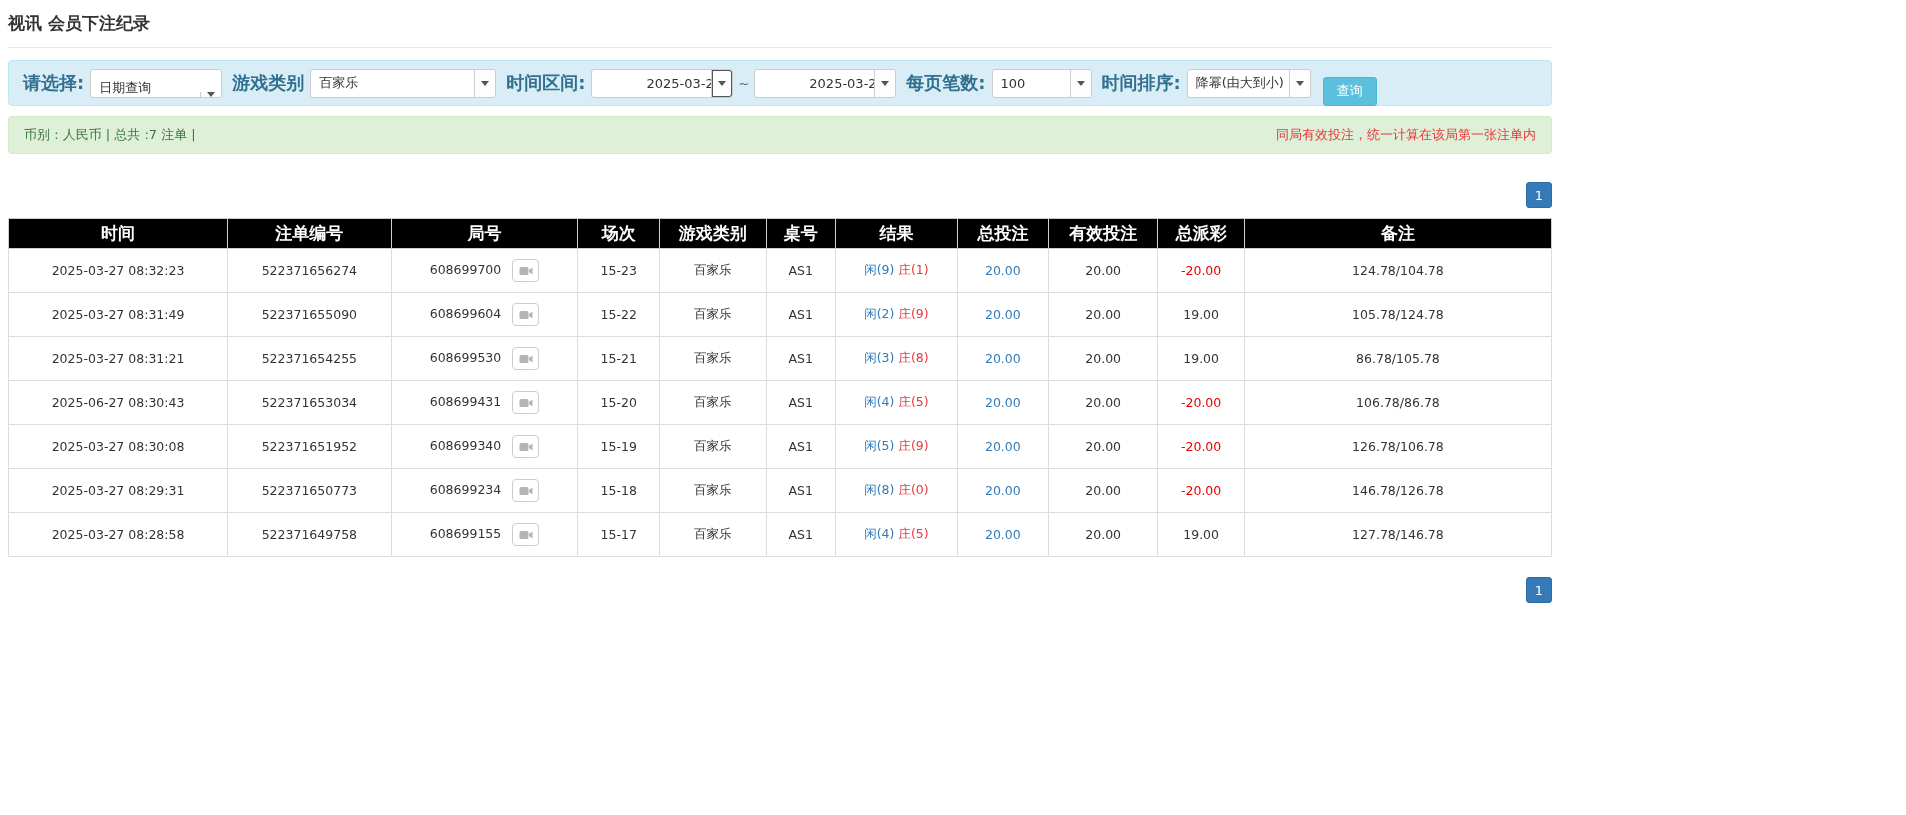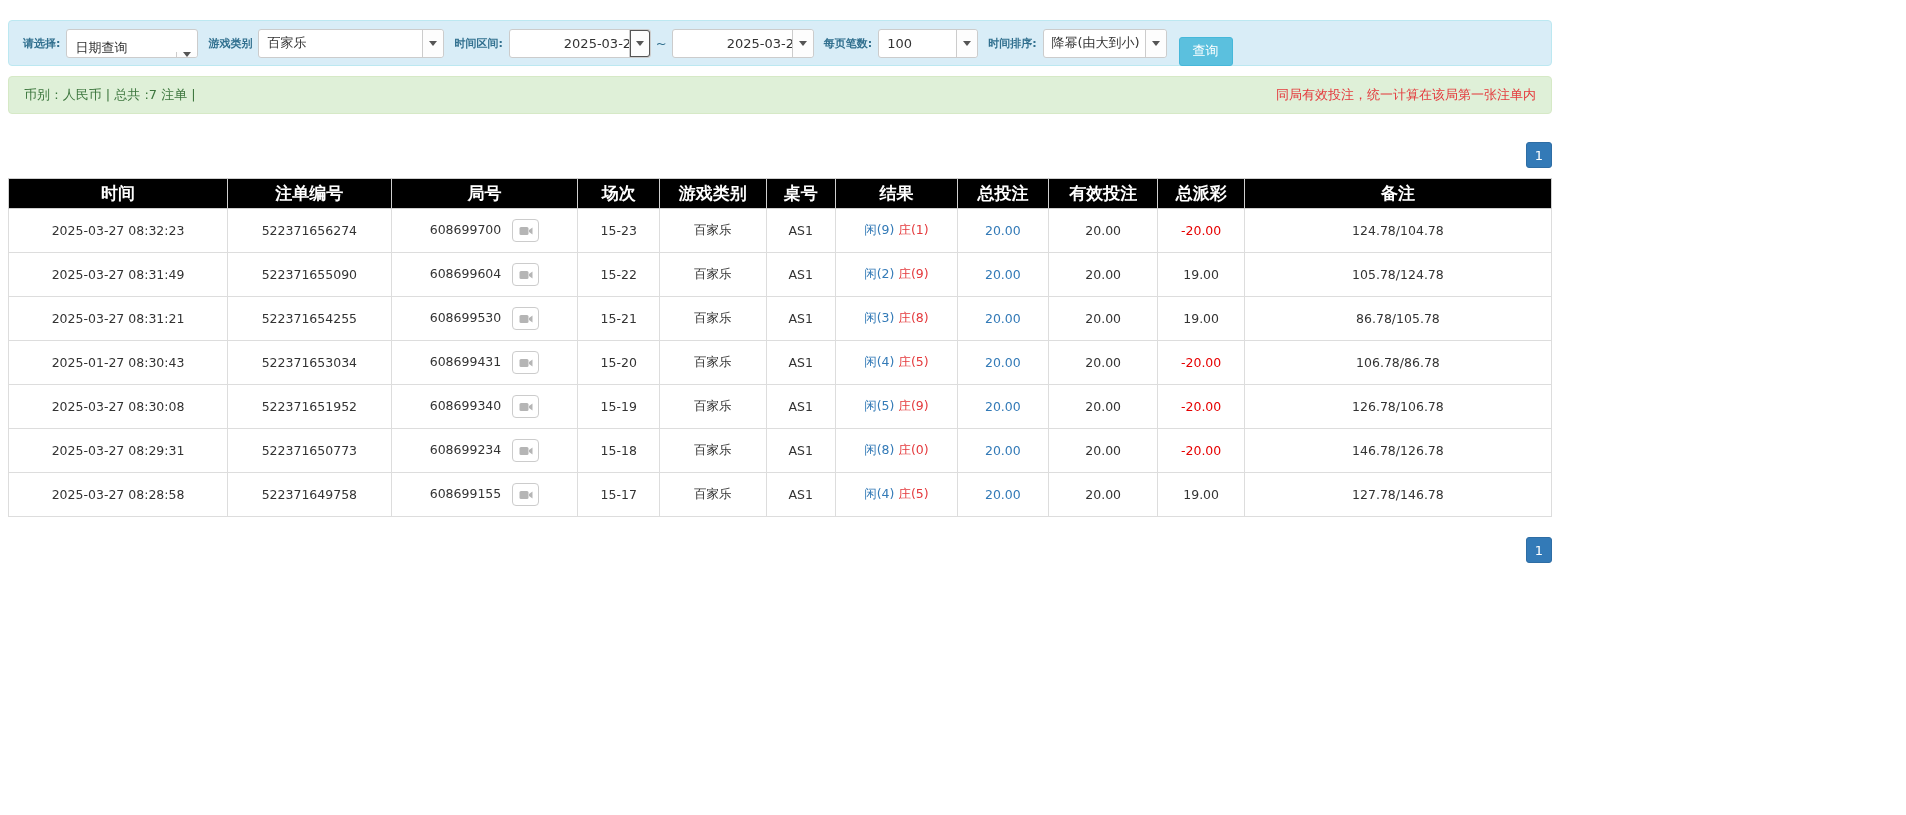--- a/index.html
+++ b/index.html
@@ -29,21 +29,21 @@
     align-items: center;
     background: #d9edf7;
     border: 1px solid #bce8f1;
     border-radius: 4px;
     padding: 8px 10px;
     height: 46px;
   }
   .filter-label {
     color: #31708f;
     font-weight: bold;
-    font-size: 11px;
+    font-size: 18px;
     margin: 0 6px 0 10px;
     white-space: nowrap;
     text-align: center;
   }
   .filter-label:first-child { margin-left: 4px; }
   .combo {
     display: inline-flex;
     align-items: stretch;
     height: 29px;
     background: #fff;
@@ -178,20 +178,21 @@
     height: 30px;
     border: 1px solid #d9d9d9;
     font-size: 12.5px;
   }
 </style>
 </head>
 <body>
 
 <div class="container">
 
+  <h1 class="page-title">视讯 会员下注纪录</h1>
 
   <div class="filter-bar">
     <span class="filter-label">请选择:</span>
     <div class="combo w-query">
       <span class="combo-value">日期查询</span>
       <span class="combo-caret">
           <i class="caret"></i>
         </span>
     </div>
 
@@ -349,21 +350,21 @@
       <span class="res-banker">庄(8)</span>
     </td>
     <td>
       <a class="bet-link" href="#">20.00</a>
     </td>
     <td>20.00</td>
     <td>19.00</td>
     <td>86.78/105.78</td>
   </tr>
         <tr class="data-row">
-    <td>2025-01-27 08:30:43</td>
+    <td>2025-06-27 08:30:43</td>
     <td>522371653034</td>
     <td>
       <span>608699431</span>
       <button class="replay-btn">
         <svg width="14" height="12" viewBox="0 0 14 12">
           <rect x="0.5" y="2" width="9" height="8" rx="1.5" fill="#b5b5b5"></rect>
           <path d="M10 5 L13.5 2.5 L13.5 9.5 L10 7 Z" fill="#b5b5b5"></path>
         </svg>
       </button>
     </td>

